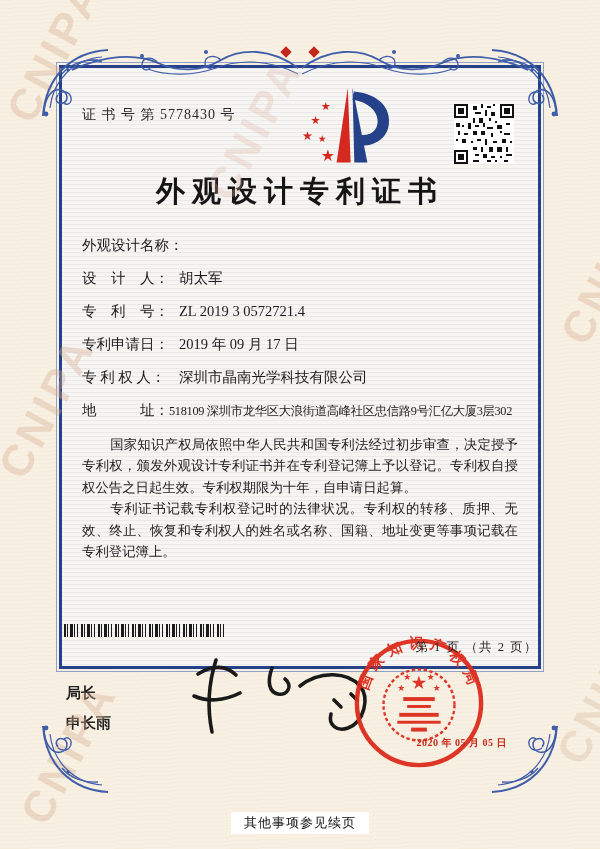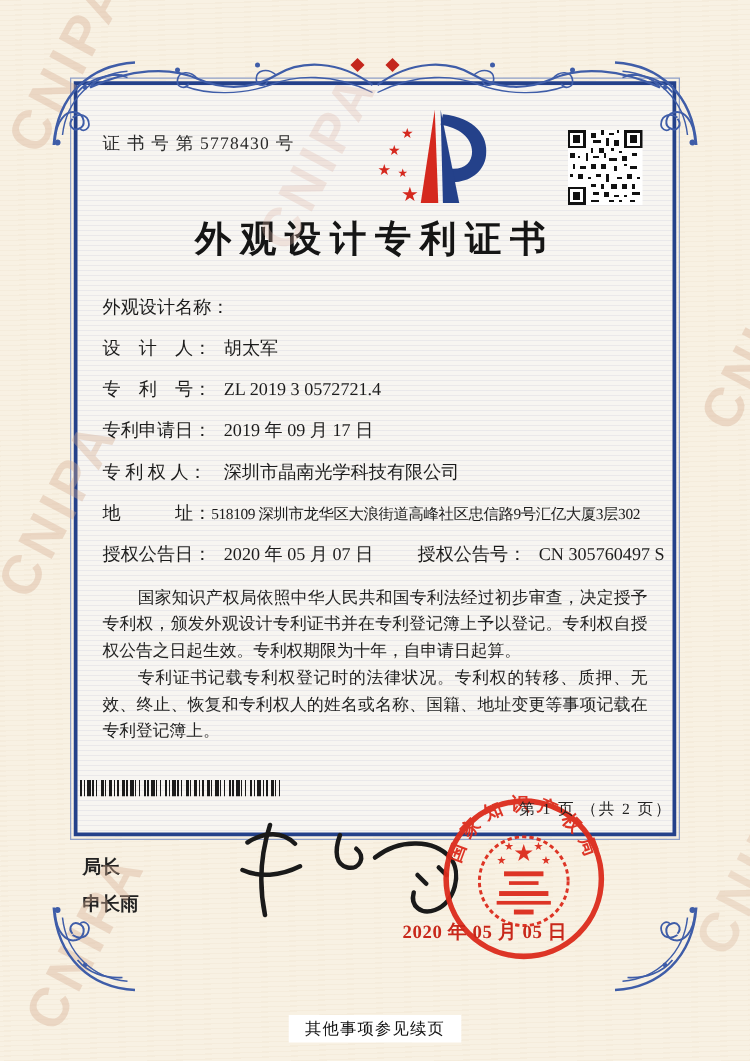--- a/index.html
+++ b/index.html
@@ -83,22 +83,22 @@
       #1b1b1b 13px 14px,transparent 14px 17px);
   }
   .signer{
     position:absolute;left:4px;top:612px;
     font-family:Liberation Mono, monospace;
     font-size:15px;font-weight:600;color:#222;line-height:2.0;
   }
   .signature{position:absolute;left:92px;top:584px;width:228px;height:86px;}
   .seal{position:absolute;left:288px;top:566px;width:138px;height:138px;opacity:0.95;}
   .seal-date{
-    position:absolute;left:260px;top:668px;width:175px;text-align:left;
-    color:#c8281a;font-weight:bold;font-size:15px;letter-spacing:0.5px;z-index:5;
+    position:absolute;left:270px;top:668px;width:175px;text-align:right;
+    color:#c8281a;font-weight:bold;font-size:10px;letter-spacing:0.5px;z-index:5;
   }
   .page-num{
     position:absolute;left:0;right:0;bottom:10px;text-align:right;
     font-size:12.5px;letter-spacing:1.5px;color:#222;
   }
   .cont-note{
     position:absolute;left:50%;top:812px;transform:translateX(-50%);
     background:#ffffff;padding:2px 13px;font-size:13px;letter-spacing:1px;
     color:#111;z-index:5;white-space:nowrap;
   }
@@ -198,30 +198,20 @@
             <span class="fvalue">2019 年 09 月 17 日</span>
           </div>
           <div class="field-row">
             <span class="flabel">专 利 权 人：</span>
             <span class="fvalue">深圳市晶南光学科技有限公司</span>
           </div>
           <div class="field-row">
             <span class="flabel addr">地　　　址：</span>
             <span class="fvalue addr">518109 深圳市龙华区大浪街道高峰社区忠信路9号汇亿大厦3层302</span>
           </div>
-          <div class="field-row">
-            <span class="pair">
-              <span class="flabel">授权公告日：</span>
-              <span class="fvalue">2020 年 05 月 07 日</span>
-            </span>
-            <span class="pair">
-              <span class="flabel">授权公告号：</span>
-              <span class="fvalue">CN 305760497 S</span>
-            </span>
-          </div>
         </div>
 
         <div class="paras">
           <p>国家知识产权局依照中华人民共和国专利法经过初步审查，决定授予专利权，颁发外观设计专利证书并在专利登记簿上予以登记。专利权自授权公告之日起生效。专利权期限为十年，自申请日起算。</p>
           <p>专利证书记载专利权登记时的法律状况。专利权的转移、质押、无效、终止、恢复和专利权人的姓名或名称、国籍、地址变更等事项记载在专利登记簿上。</p>
         </div>
 
         <div class="barcode"></div>
 
         <div class="signer">

